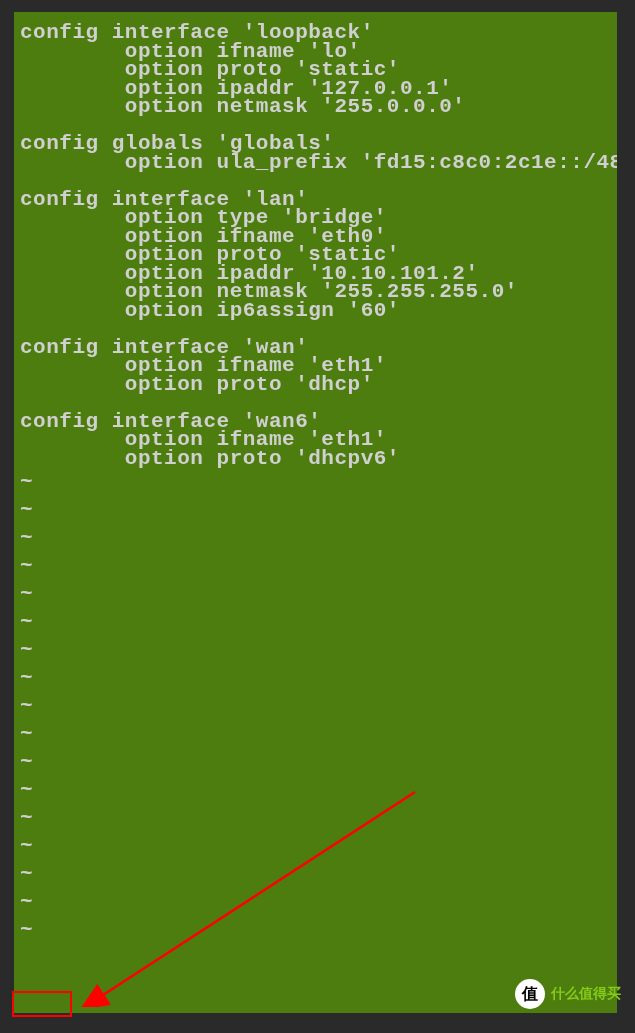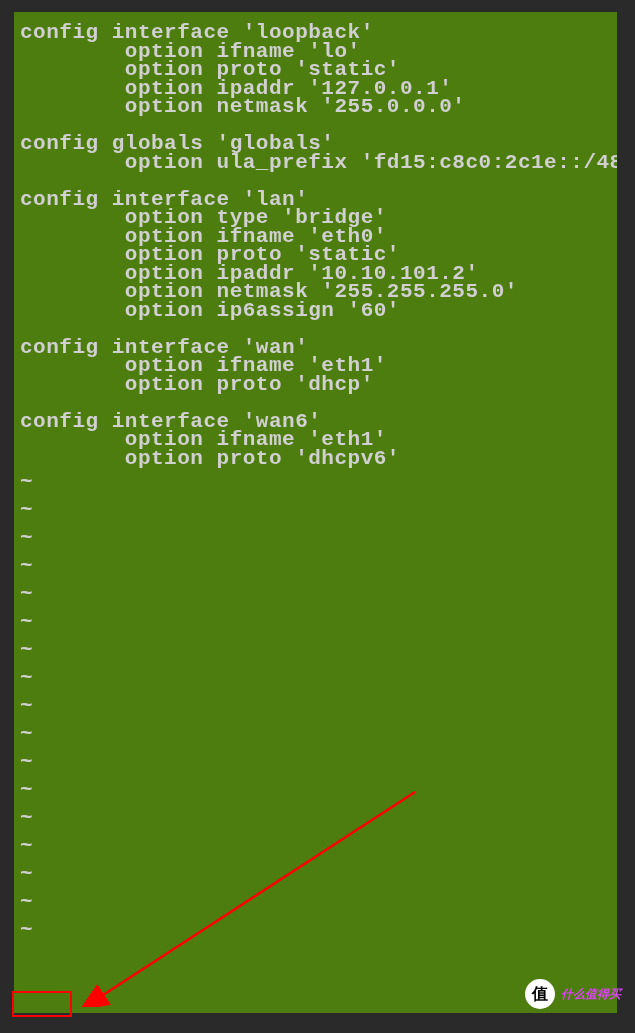--- a/index.html
+++ b/index.html
@@ -90,25 +90,24 @@
       background: #ffffff;
       display: flex;
       align-items: center;
       justify-content: center;
       font-size: 16px;
       font-weight: bold;
       color: #000;
       font-family: sans-serif;
     }
     .watermark-text {
-      color: #d946ef;
-      font-size: 12px;
+      color: #84cc16;
+      font-size: 14px;
       font-family: 'Microsoft YaHei', sans-serif;
       font-weight: bold;
-      font-style: italic;
     }
   </style>
 </head>
 <body>
 
 <div class="terminal">
   <div class="file-content" id="file-content">config interface 'loopback'
         option ifname 'lo'
         option proto 'static'
         option ipaddr '127.0.0.1'

